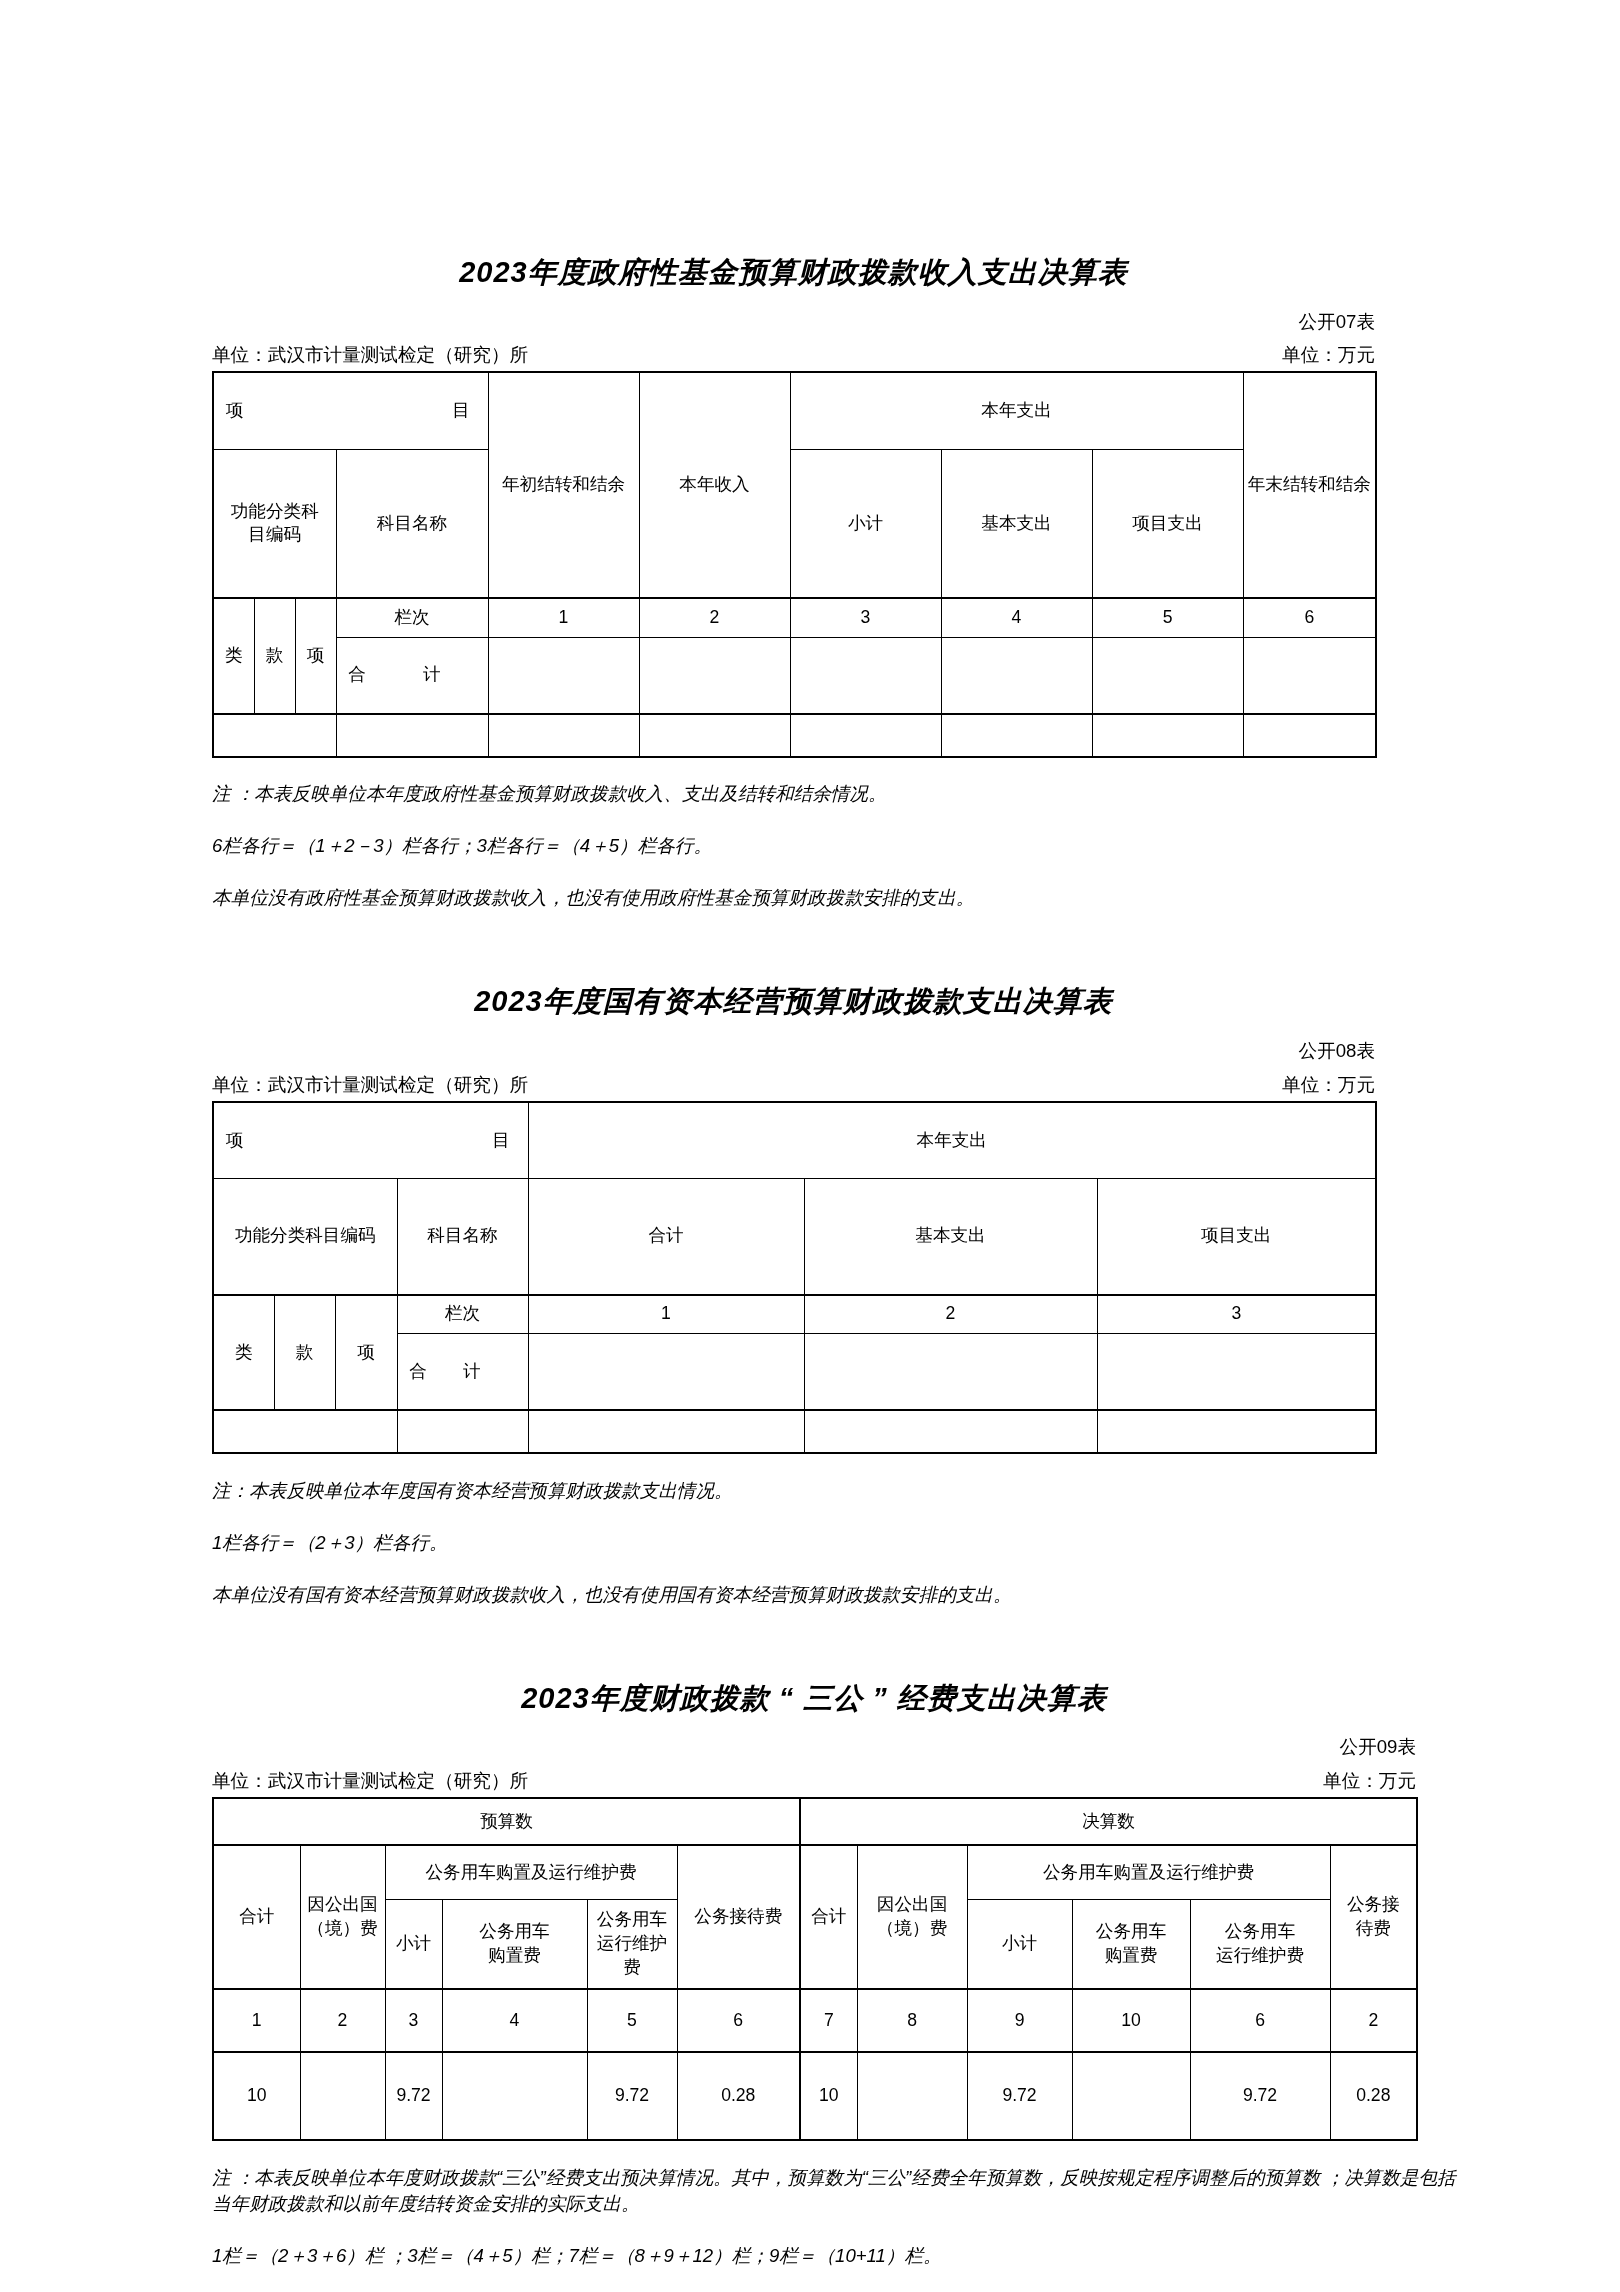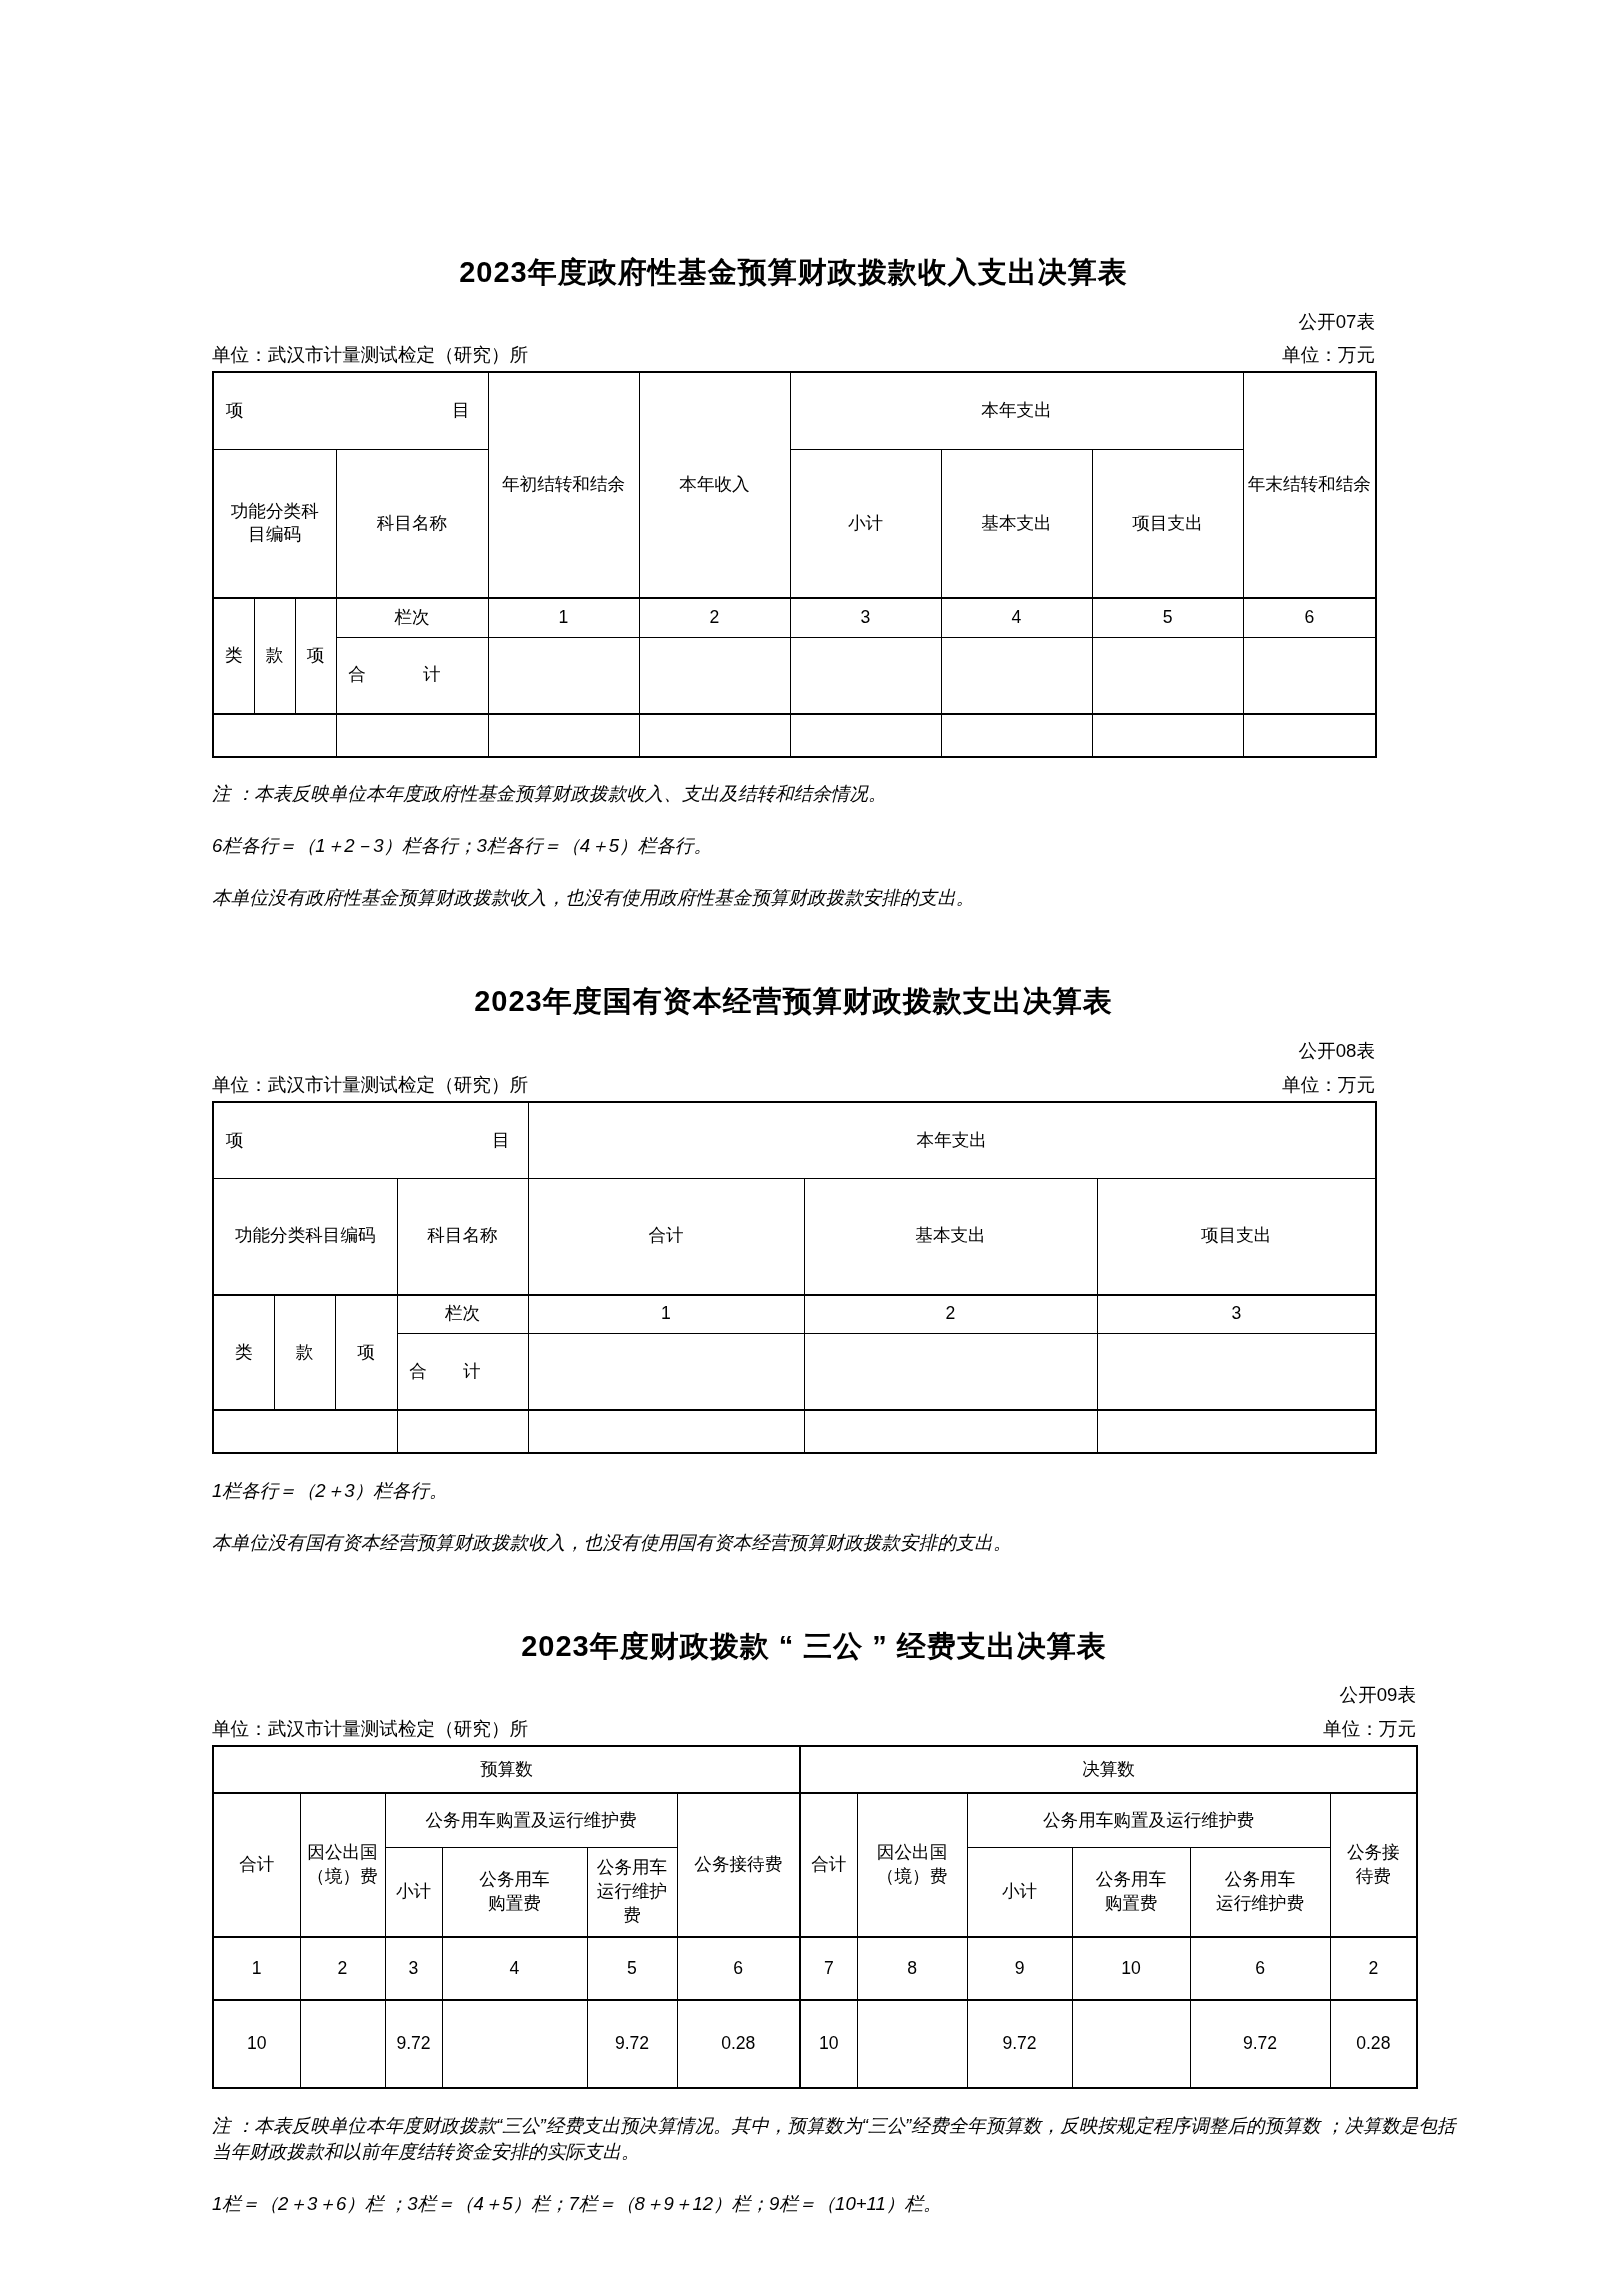--- a/index.html
+++ b/index.html
@@ -10,20 +10,21 @@
     font-family: "Liberation Sans", "DejaVu Sans", sans-serif;
     color: #000;
     position: relative;
   }
   .sheet { position: absolute; left: 212px; top: 0; width: 1211px; }
   .doc-title {
     font-size: 29px;
     font-weight: bold;
     text-align: center;
     letter-spacing: 1px;
+    font-style: italic;
   }
   .form-no {
     font-size: 18.6px;
     text-align: right;
     margin-top: 15.7px;
   }
   .unit-row {
     display: flex;
     justify-content: space-between;
     font-size: 18.6px;
@@ -213,20 +214,21 @@
       <td colspan="3"></td>
       <td></td>
       <td></td>
       <td></td>
       <td></td>
     </tr>
   </tbody>
     </table>
 
   <div class="notes">
+    <div class="note-line">注：本表反映单位本年度国有资本经营预算财政拨款支出情况。</div>
     <div class="note-line">1栏各行＝（2＋3）栏各行。</div>
     <div class="note-line">本单位没有国有资本经营预算财政拨款收入，也没有使用国有资本经营预算财政拨款安排的支出。</div>
   </div>
 
   <div class="gap"></div>
   <div class="doc-title" style="width:1204px">2023年度财政拨款 “ 三公 ” 经费支出决算表</div>
   <div class="form-no" style="width:1204px">公开09表</div>
   <div class="unit-row" style="width:1204px">
     <span>单位：武汉市计量测试检定（研究）所</span>
     <span>单位：万元</span>

